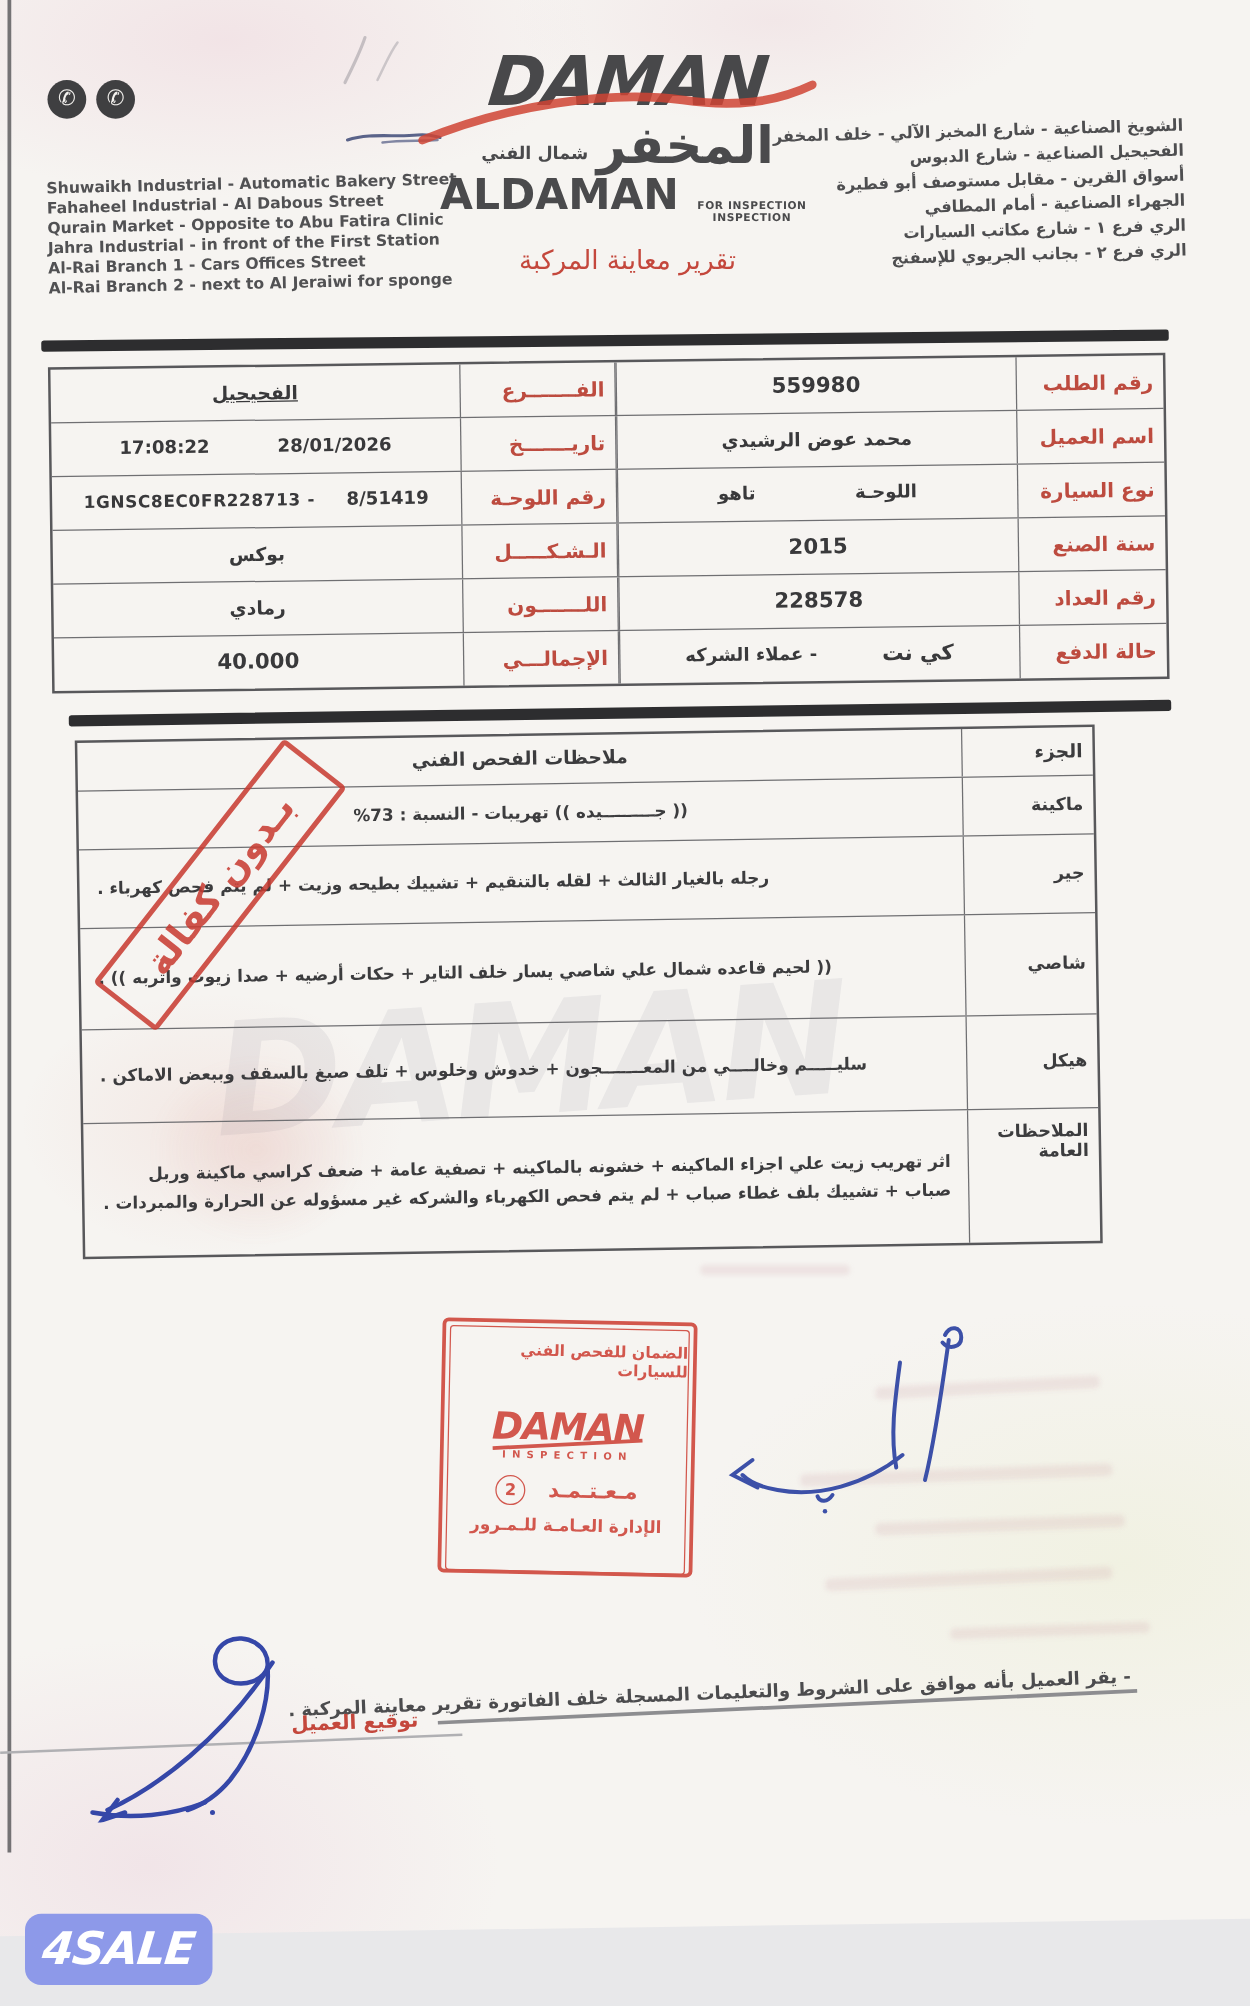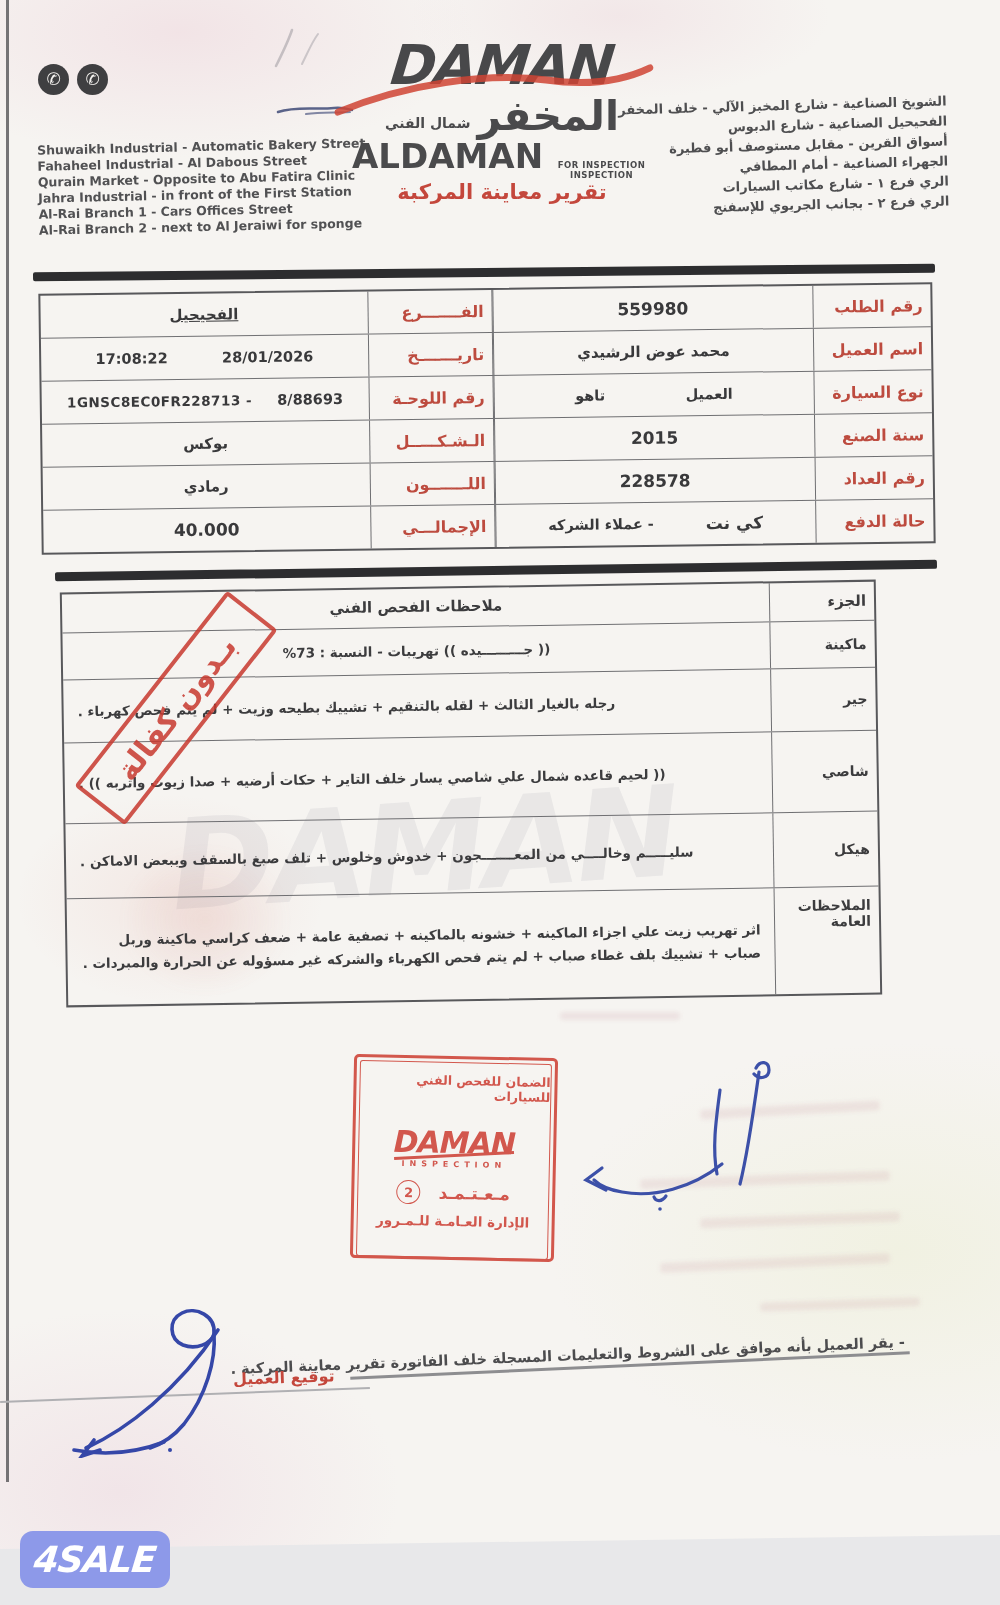--- a/index.html
+++ b/index.html
@@ -29,21 +29,21 @@
   .logoblock{left:352px;top:38px;width:300px;text-align:center;z-index:3;}
   .damanword{font-size:55px;font-weight:900;font-style:italic;color:#48484a;
     letter-spacing:-2px;transform:skewX(-6deg);line-height:1.0;position:relative;}
   .swoosh{position:absolute;left:-14px;top:8px;width:320px;height:80px;pointer-events:none;}
   .arabrow{display:flex;direction:rtl;justify-content:center;align-items:flex-end;gap:7px;margin-top:2px;}
   .aldamanAr{font-size:41px;font-weight:bold;color:#4a4a4c;line-height:1.05;}
   .taglineAr{font-size:14px;font-weight:bold;color:#4a4a4c;padding-bottom:7px;}
   .enrow{display:flex;justify-content:center;align-items:baseline;gap:8px;margin-top:-2px;}
   .aldamanEn{font-size:34px;font-weight:800;color:#4a4a4c;letter-spacing:0;}
   .taglineEn{font-size:8.5px;font-weight:bold;color:#4a4a4c;letter-spacing:.5px;}
-  .reporttitle{font-size:21px;font-weight:bold;color:#c4473c;}
+  .reporttitle{margin-top:16px;font-size:21px;font-weight:normal;color:#c4473c;}
   
   .araddr{left:618px;top:96px;width:330px;transform:rotate(-1.6deg);z-index:3;
     font-size:13px;font-weight:bold;line-height:20px;color:#4e4e50;text-align:right;}
   
   .bar{background:#2d2d2f;border-radius:2px;z-index:3;}
   .bar1{left:33px;top:268px;width:902px;height:9px;transform:rotate(-.55deg);}
   .bar2{left:55px;top:566px;width:882px;height:9px;transform:rotate(-.8deg);}
   
   .t1{left:40px;top:288px;width:890px;transform:rotate(-.75deg);border:2px solid #58585b;z-index:2;}
   .t1r{display:flex;height:42px;border-top:1.2px solid #6f6f72;}
@@ -193,27 +193,27 @@
       <div class="cell llab red ar">تاريـــــــخ</div>
       <div class="cell rval" style="border-left:1.2px solid #6f6f72">
           <span class="single">محمد عوض الرشيدي</span>
         </div>
       <div class="cell rlab red ar">اسم العميل</div>
     </div>
     <div class="t1r">
       <div class="cell lval">
         <div class="dual">
             <span class="vin">1GNSC8EC0FR228713 -</span>
-            <span>8/88693</span>
+            <span>8/51419</span>
           </div>
       </div>
       <div class="cell llab red ar">رقم اللوحـة</div>
       <div class="cell rval" style="border-left:1.2px solid #6f6f72">
         <div class="dual ar">
-            <span>العميل</span>
+            <span>اللوحـة</span>
             <span>تاهو</span>
           </div>
       </div>
       <div class="cell rlab red ar">نوع السيارة</div>
     </div>
     <div class="t1r">
       <div class="cell lval">
           <span class="single">بوكس</span>
         </div>
       <div class="cell llab red ar">الـشـكـــــل</div>

